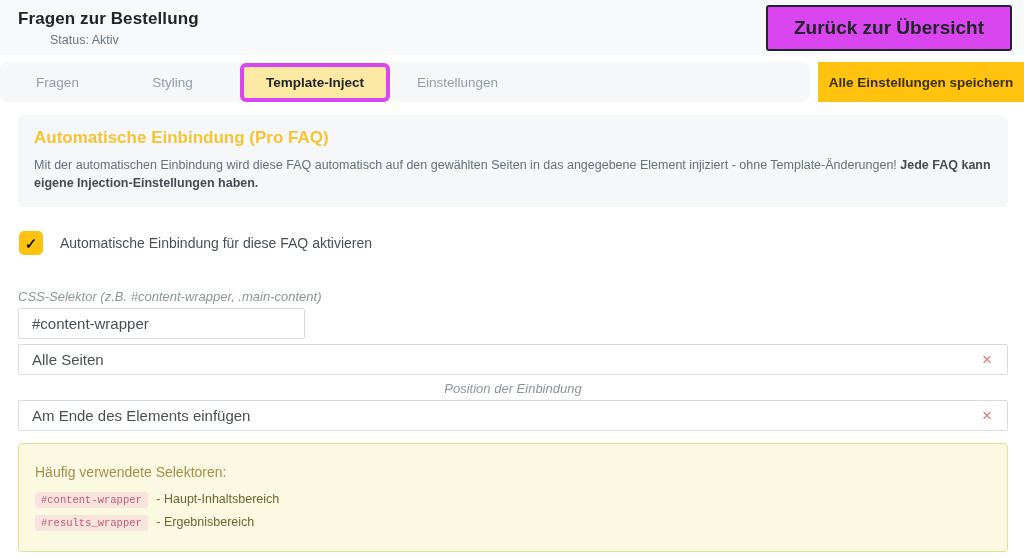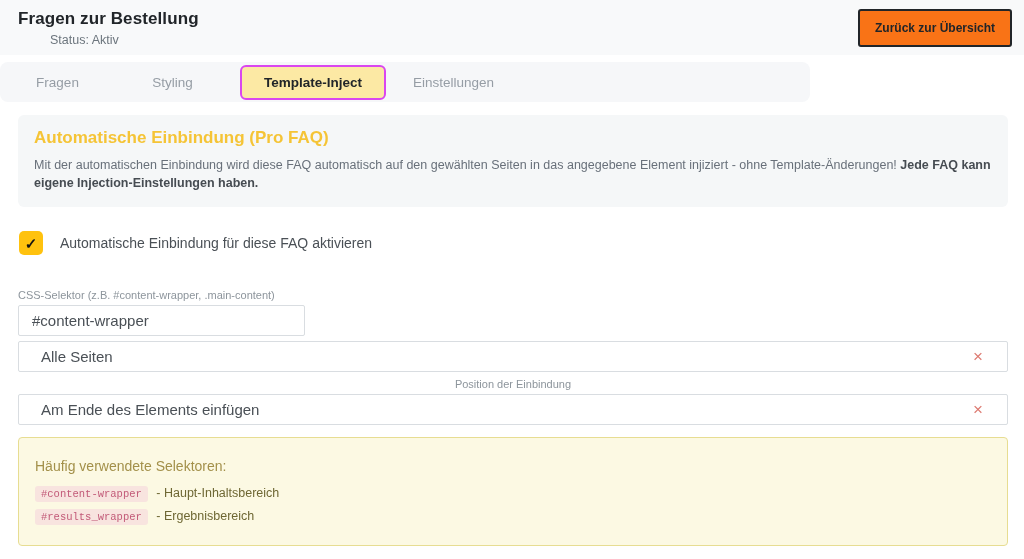--- a/index.html
+++ b/index.html
@@ -15,28 +15,28 @@
     background: #f8f9fa;
     height: 55px;
     padding: 9px 12px 9px 18px;
     display: flex;
     justify-content: space-between;
     align-items: center;
   }
   .page-title { font-size: 17px; font-weight: 700; color: #212529; letter-spacing: .1px; }
   .status-text { font-size: 12.5px; color: #6c757d; margin-top: 4px; margin-left: 32px; }
   .back-btn {
-    background: #f97316;
+    background: #d946ef;
     border: 2px solid #212529;
     border-radius: 3px;
     font-family: "Liberation Sans", sans-serif;
-    font-size: 12px;
+    font-size: 19px;
     font-weight: 700;
     color: #212529;
-    padding: 10px 15px;
+    padding: 10px 26px;
     cursor: pointer;
   }
 
   
   .tabs-row {
     margin-top: 7px;
     height: 40px;
     display: flex;
     align-items: stretch;
   }
@@ -50,21 +50,21 @@
   .tab {
     width: 115px;
     text-align: center;
     font-size: 13.5px;
     color: #969da5;
     cursor: pointer;
   }
   .tab.active {
     width: auto;
     background: #fce9a4;
-    border: 2px solid #d946ef;
+    border: 4px solid #d946ef;
     border-radius: 6px;
     padding: 8px 22px;
     margin: 0 10px;
     font-weight: 700;
     color: #212529;
   }
   .save-btn {
     margin-left: auto;
     width: 206px;
     background: #ffc20e;
@@ -103,44 +103,45 @@
     cursor: pointer;
     flex: 0 0 auto;
   }
   .checkbox .check { color: #131313; font-size: 15px; font-weight: 700; line-height: 1; }
   .check-label { font-size: 14px; color: #4a5056; }
 
   .field { margin-top: 0; }
   .field-1 { margin-top: 34px; }
   .field label {
     display: block;
-    font-size: 11px;
+    font-size: 13px;
     color: #8d959c;
     margin-bottom: 4px;
+    font-style: italic;
   }
   .text-input {
     width: 287px;
     height: 31px;
     border: 1px solid #d9dde1;
     border-radius: 2px;
     padding: 0 13px;
     font-family: "Liberation Sans", sans-serif;
     font-size: 15px;
     color: #4a5056;
     background: #fff;
     outline: none;
   }
   .field-2 { margin-top: 5px; }
   .field-3 { margin-top: 6px; text-align: center; }
   .select {
     width: 990px;
     height: 31px;
     border: 1px solid #d9dde1;
     border-radius: 2px;
-    padding: 0 22px;
+    padding: 0 13px;
     display: flex;
     align-items: center;
     justify-content: space-between;
     font-size: 15px;
     color: #4a5056;
     background: #fff;
     cursor: pointer;
     gap: 21px;
   }
   .clear-x {
@@ -192,20 +193,21 @@
   <button class="back-btn">Zurück zur Übersicht</button>
 </header>
 
 <div class="tabs-row">
   <nav class="tabs">
     <div class="tab">Fragen</div>
     <div class="tab">Styling</div>
     <div class="tab active">Template-Inject</div>
     <div class="tab">Einstellungen</div>
   </nav>
+  <button class="save-btn">Alle Einstellungen speichern</button>
 </div>
 
 <main class="main">
 
   <section class="info-box">
     <div class="info-box-title">Automatische Einbindung (Pro FAQ)</div>
     <div class="info-box-desc">
       <span>Mit der automatischen Einbindung wird diese FAQ automatisch auf den gewählten Seiten in das angegebene Element injiziert - ohne Template-Änderungen!</span>
       <b>Jede FAQ kann eigene Injection-Einstellungen haben.</b>
     </div>

